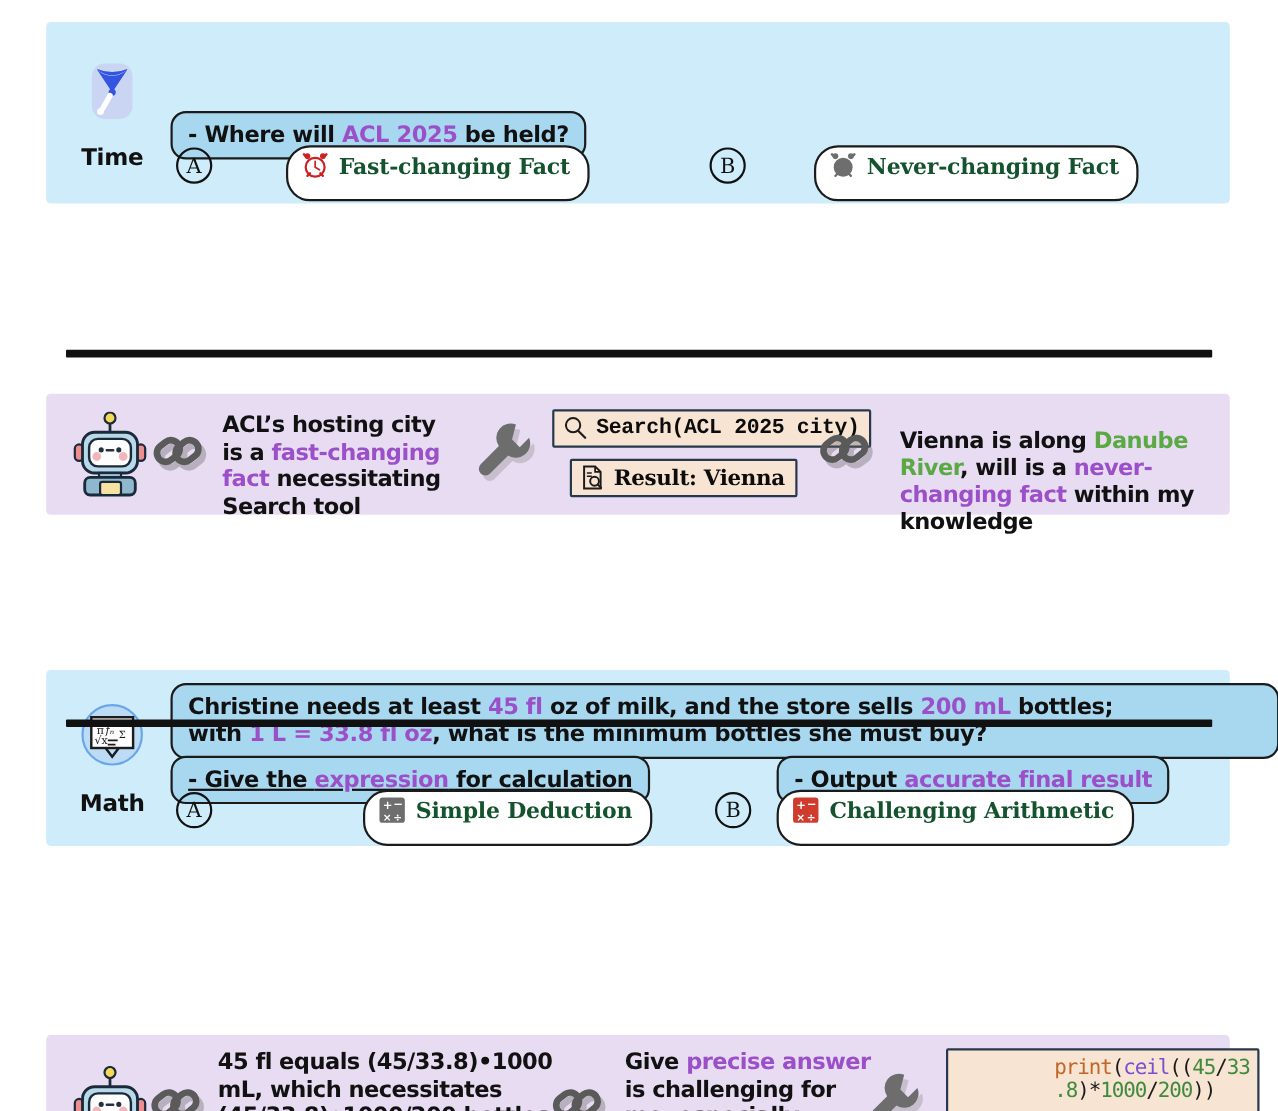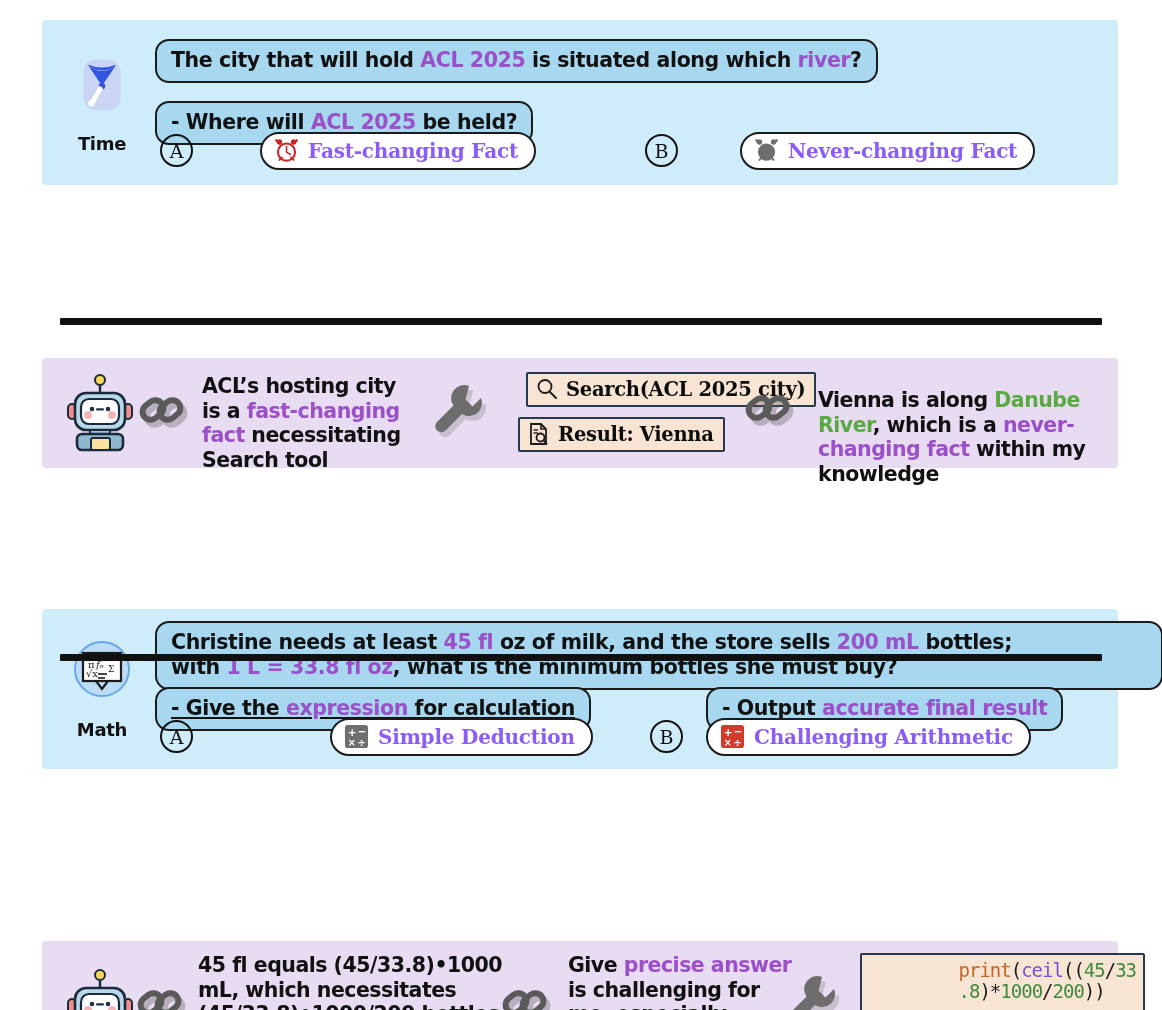--- a/index.html
+++ b/index.html
@@ -28,21 +28,21 @@
     background:#111; border-radius:1px;
   }
 
   
   .label-col {
     position:absolute; left:12px; top:0; width:96px; height:100%;
     display:flex; flex-direction:column; align-items:center; justify-content:center;
   }
   .label-col .lbl {
     font-family:"DejaVu Sans", sans-serif;
-    font-weight:700; font-size:18px; color:#111;
+    font-weight:700; font-size:21px; color:#111;
     letter-spacing:-0.3px; margin-top:15px;
   }
   .ico-wrap { width:66px; height:66px; display:flex; align-items:center; justify-content:center; }
 
   
   .bubble {
     background:#a8d8f0;
     border:2.5px solid #1b1b1b;
     border-radius:14px;
     padding:7px 14px 8px 14px;
@@ -55,25 +55,25 @@
     display:inline-block;
     position:absolute;
     white-space:nowrap;
   }
   .bubble.wrapped { white-space:normal; }
 
   .pill {
     background:#ffffff;
     border:2.5px solid #1b1b1b;
     border-radius:22px;
-    padding:4px 16px 5px 12px;
+    padding:4px 16px 18px 12px;
     font-family:"DejaVu Serif", serif;
     font-weight:700;
     font-size:20px;
-    color:#8b5cf6;
+    color:#14532d;
     display:inline-flex;
     align-items:center;
     gap:9px;
     position:absolute;
     white-space:nowrap;
     letter-spacing:-0.2px;
   }
 
   .circ {
     position:absolute;
@@ -142,23 +142,20 @@
           <path d="M18 12 Q32 22 46 12 L46 11 Q32 17 18 11 Z" fill="#3355e0"></path>
           <path d="M18 12 Q32 23 46 12 L34 30 Q32 33 30 30 Z" fill="#3355e0"></path>
           <circle cx="32" cy="33" r="3.3" fill="#3355e0"></circle>
           <path d="M30 36 L22 50" stroke="#ffffff" stroke-width="5" stroke-linecap="round"></path>
           <circle cx="21" cy="51" r="3.2" fill="#ffffff"></circle>
         </svg>
       </div>
       <div class="lbl">Time</div>
     </div>
 
-    <div class="bubble" style="left:113px; top:19px;">
-      <span>The city that will hold </span><span class="purple">ACL 2025</span><span> is situated along which </span><span class="purple">river</span><span>?</span>
-    </div>
 
     <div class="bubble" style="left:113px; top:81px;">
       <span>- Where will </span><span class="purple">ACL 2025</span><span> be held?</span>
     </div>
     <div class="circ" style="left:118px; top:114px;">A</div>
     <div class="pill" style="left:218px; top:112px;">
       <span>
         <svg width="25" height="25" viewBox="0 0 32 32">
           <path d="M7 7 L3 3 M25 7 L29 3" stroke="#cc2222" stroke-width="3" stroke-linecap="round"></path>
           <circle cx="7" cy="5" r="3.4" fill="#cc2222"></circle>
@@ -230,21 +227,21 @@
 
     <span style="position:absolute;left:383px;top:20px;">
       <svg width="64" height="64" viewBox="0 0 64 64">
         <g opacity="0.3" transform="translate(4,5)">
           <path d="M44 8 a13 13 0 0 0 -15.5 19.5 L12 44 a6 6 0 0 0 8.5 8.5 L37 36 A13 13 0 0 0 56 20 l-8.5 8.5 -7-7 z" fill="#7a7a7a"></path>
         </g>
         <path d="M44 8 a13 13 0 0 0 -15.5 19.5 L12 44 a6 6 0 0 0 8.5 8.5 L37 36 A13 13 0 0 0 56 20 l-8.5 8.5 -7-7 z" fill="#6d6d6d"></path>
       </svg>
     </span>
 
-    <div class="toolbox" style="left:484px; top:14px;">
+    <div class="toolbox" style="left:460px; top:14px;font-family:Liberation Mono, monospace;">
       <span>
         <svg width="24" height="24" viewBox="0 0 24 24">
             <circle cx="10" cy="9.5" r="6.5" fill="none" stroke="#1b1b1b" stroke-width="1.8"></circle>
             <line x1="15" y1="15" x2="21" y2="21" stroke="#1b1b1b" stroke-width="2" stroke-linecap="round"></line>
           </svg>
       </span>
       <span class="tb-txt">Search(ACL 2025 city)</span>
     </div>
     <div class="toolbox" style="left:476px; top:59px;">
       <span>
@@ -268,21 +265,21 @@
         </g>
         <g fill="none" stroke="#5a5a5a" stroke-width="6">
           <rect x="3" y="14" width="22" height="16" rx="8" transform="rotate(-38 14 22)"></rect>
           <rect x="20" y="14" width="22" height="16" rx="8" transform="rotate(-38 31 22)"></rect>
         </g>
       </svg>
     </span>
 
     <div class="rtext" style="left:776px; top:14px; width:290px;margin-top:16px;">
       <span>Vienna is along </span><span class="green">Danube</span><br>
-      <span class="green">River</span><span>, which is a </span><span class="purple">never-</span><br>
+      <span class="green">River</span><span>, will is a </span><span class="purple">never-</span><br>
       <span class="purple">changing fact</span><span> within my</span><br>
       <span>knowledge</span>
     </div>
   </div>
 
   <div class="divider" style="top:318px;"></div>
 
   <div class="block panel-q" style="top:334px; height:160px;">
     <div class="label-col">
       <div class="ico-wrap">

